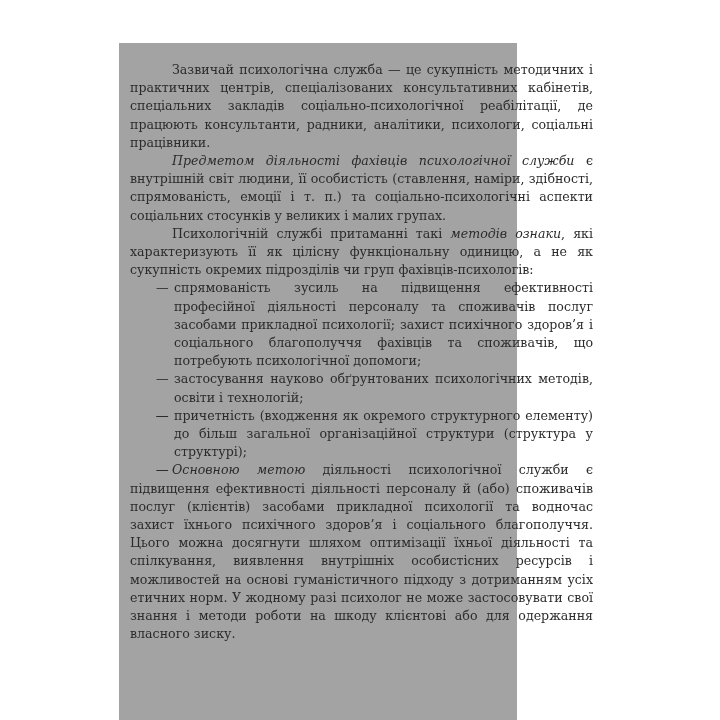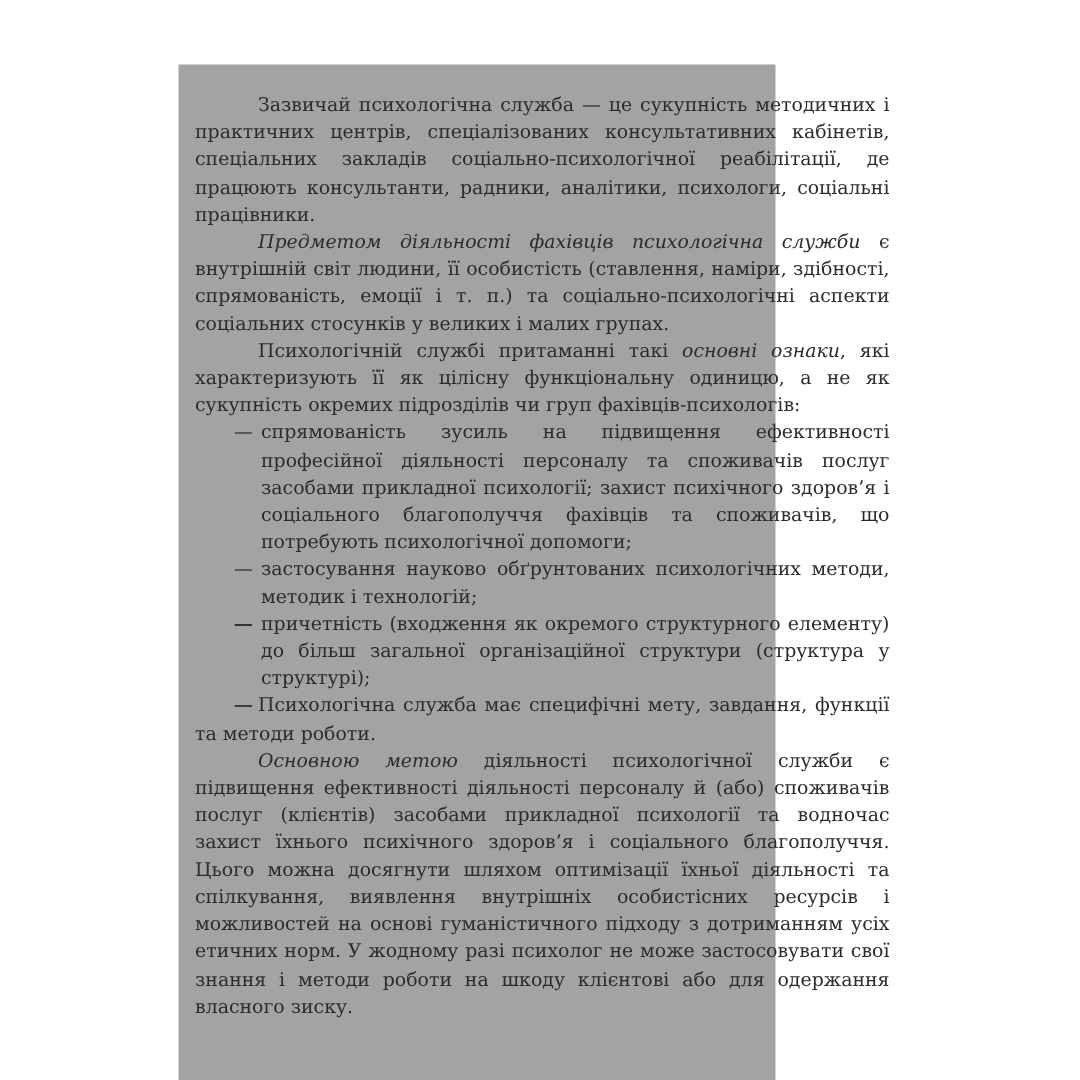--- a/index.html
+++ b/index.html
@@ -29,32 +29,31 @@
   }
   .folio { font-family: "DejaVu Serif", "Liberation Serif", serif; font-size: 13px; font-style: italic; width: 42px; }
   .running-title { font-family: Liberation Mono, monospace; font-size: 14px; letter-spacing: -0.2px; }
 </style>
 </head>
 <body>
 
 <div class="page">
   <div class="text">
     <p class="p">Зазвичай психологічна служба — це сукупність методичних і практичних центрів, спеціалізованих консультативних кабінетів, спеціальних закладів соціально-психологічної реабілітації, де працюють консультанти, радники, аналітики, психологи, соціальні працівники.</p>
-    <p class="p"><em>Предметом діяльності фахівців психологічна служби</em><span> є внутрішній світ людини, її особистість (ставлення, наміри, здібності, спрямованість, емоції і т. п.) та соціально-психологічні аспекти соціальних стосунків у великих і малих групах.</span></p>
-    <p class="p"><span>Психологічній службі притаманні такі </span><em>основні ознаки</em><span>, які характеризують її як цілісну функціональну одиницю, а не як сукупність окремих підрозділів чи груп фахівців-психологів:</span></p>
+    <p class="p"><em>Предметом діяльності фахівців психологічної служби</em><span> є внутрішній світ людини, її особистість (ставлення, наміри, здібності, спрямованість, емоції і т. п.) та соціально-психологічні аспекти соціальних стосунків у великих і малих групах.</span></p>
+    <p class="p"><span>Психологічній службі притаманні такі </span><em>методів ознаки</em><span>, які характеризують її як цілісну функціональну одиницю, а не як сукупність окремих підрозділів чи груп фахівців-психологів:</span></p>
     <ul class="list">
       <li><span class="dash">—</span><span>спрямованість зусиль на підвищення ефективності професійної діяльності персоналу та споживачів послуг засобами прикладної психології; захист психічного здоров’я і соціального благополуччя фахівців та споживачів, що потребують психологічної допомоги;</span></li>
-      <li><span class="dash">—</span><span>застосування науково обґрунтованих психологічних методи, методик і технологій;</span></li>
+      <li><span class="dash">—</span><span>застосування науково обґрунтованих психологічних методів, освіти і технологій;</span></li>
       <li><span class="dash">—</span></li>
       <li><span class="dash">—</span></li>
       <li><span class="dash">—</span><span>причетність (входження як окремого структурного елементу) до більш загальної організаційної структури (структура у структурі);</span></li>
       <li><span class="dash">—</span></li>
       <li><span class="dash">—</span></li>
     </ul>
-    <p class="p">Психологічна служба має специфічні мету, завдання, функції та методи роботи.</p>
     <p class="p"><em>Основною метою</em><span> діяльності психологічної служби є підвищення ефективності діяльності персоналу й (або) споживачів послуг (клієнтів) засобами прикладної психології та водночас захист їхнього психічного здоров’я і соціального благополуччя. Цього можна досягнути шляхом оптимізації їхньої діяльності та спілкування, виявлення внутрішніх особистісних ресурсів і можливостей на основі гуманістичного підходу з дотриманням усіх етичних норм. У жодному разі психолог не може застосовувати свої знання і методи роботи на шкоду клієнтові або для одержання власного зиску.</span></p>
 
   </div>
   <div class="footer">
     <span class="folio">/9/</span>
     <span class="running-title">Психологічна служба як суспільне явище</span>
   </div>
 </div>
 
 </body></html>

